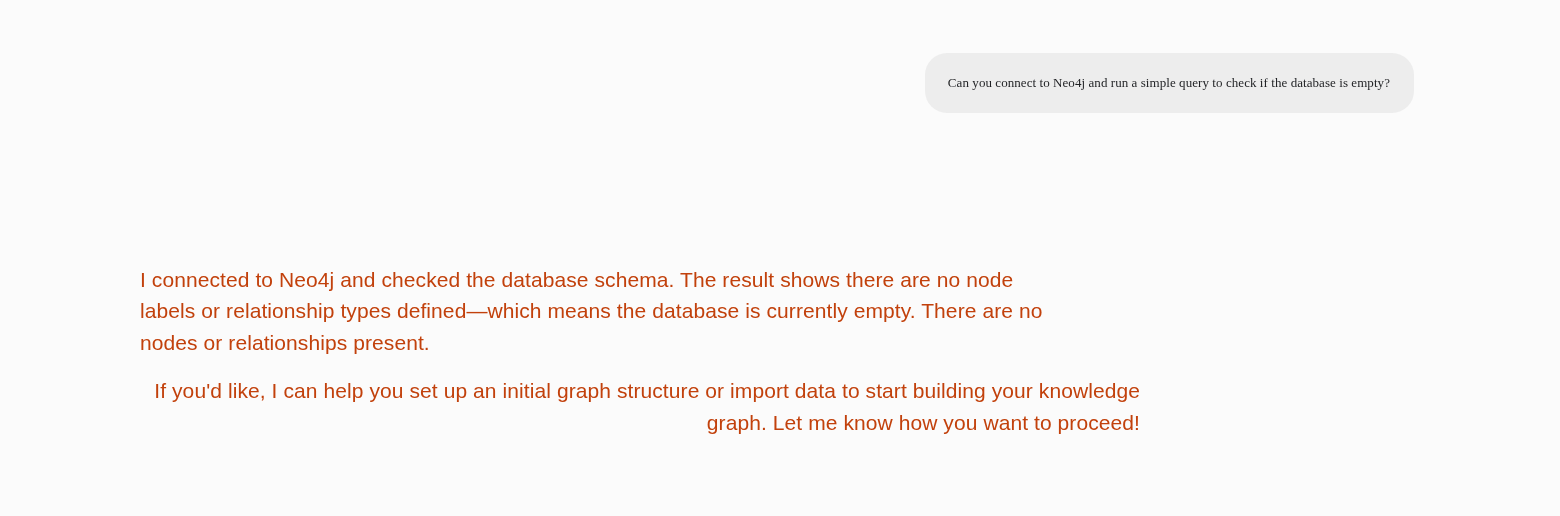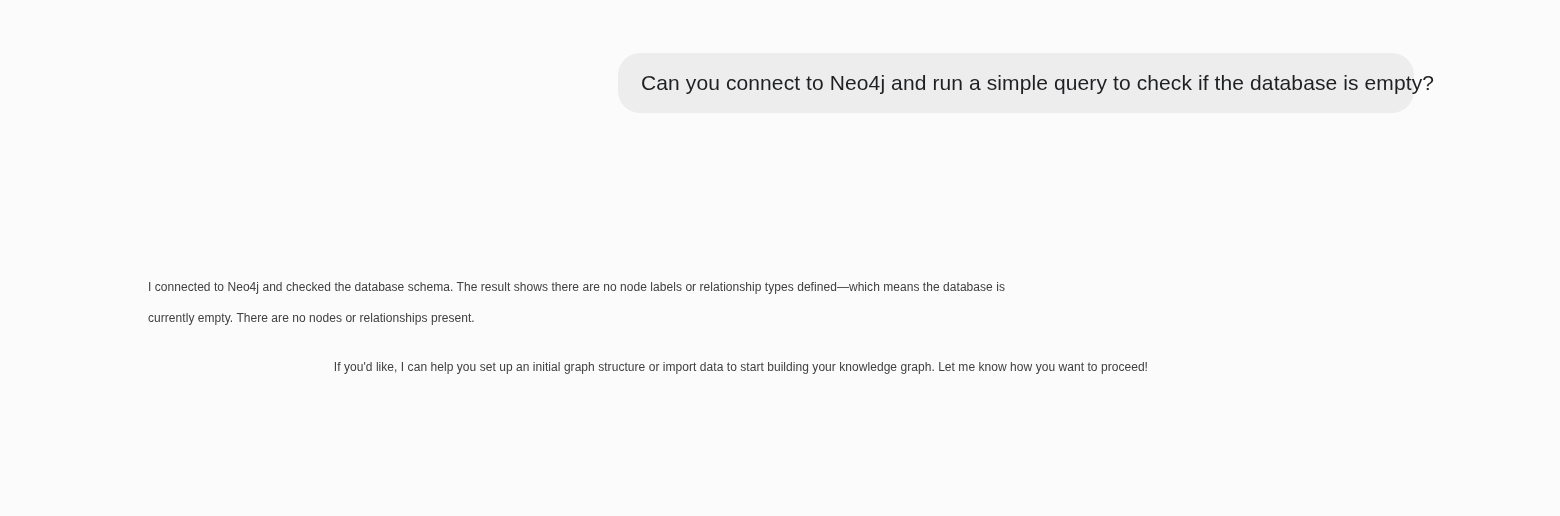--- a/index.html
+++ b/index.html
@@ -31,37 +31,38 @@
     display: flex;
     justify-content: flex-end;
   }
   .user-bubble {
     max-width: 796px;
     background: #ededed;
     color: #1f2023;
     border-radius: 22px;
     padding: 17px 24px 18px 23px;
     box-sizing: border-box;
-    font-size: 21px;
+    font-size: 13px;
     line-height: 25px;
     white-space: nowrap;
     letter-spacing: 0.005em;
+    font-family: Liberation Serif, serif;
   }
 
   
   .assistant-turn {
     position: absolute;
     top: 264px;
     left: 140px;
     width: 1060px;
   }
   .assistant-para {
-    margin: 8px;
-    color: #404040;
-    font-size: 12px;
+    margin: 0;
+    color: #c2410c;
+    font-size: 21px;
     line-height: 31.4px;
     letter-spacing: 0.004em;
     max-width: 1000px;
   }
   .assistant-para + .assistant-para {
     margin-top: 17px;
   }
   .para-1 { max-width: 903px; }
   .para-2 { max-width: 1000px; text-align: right; }
 </style>

